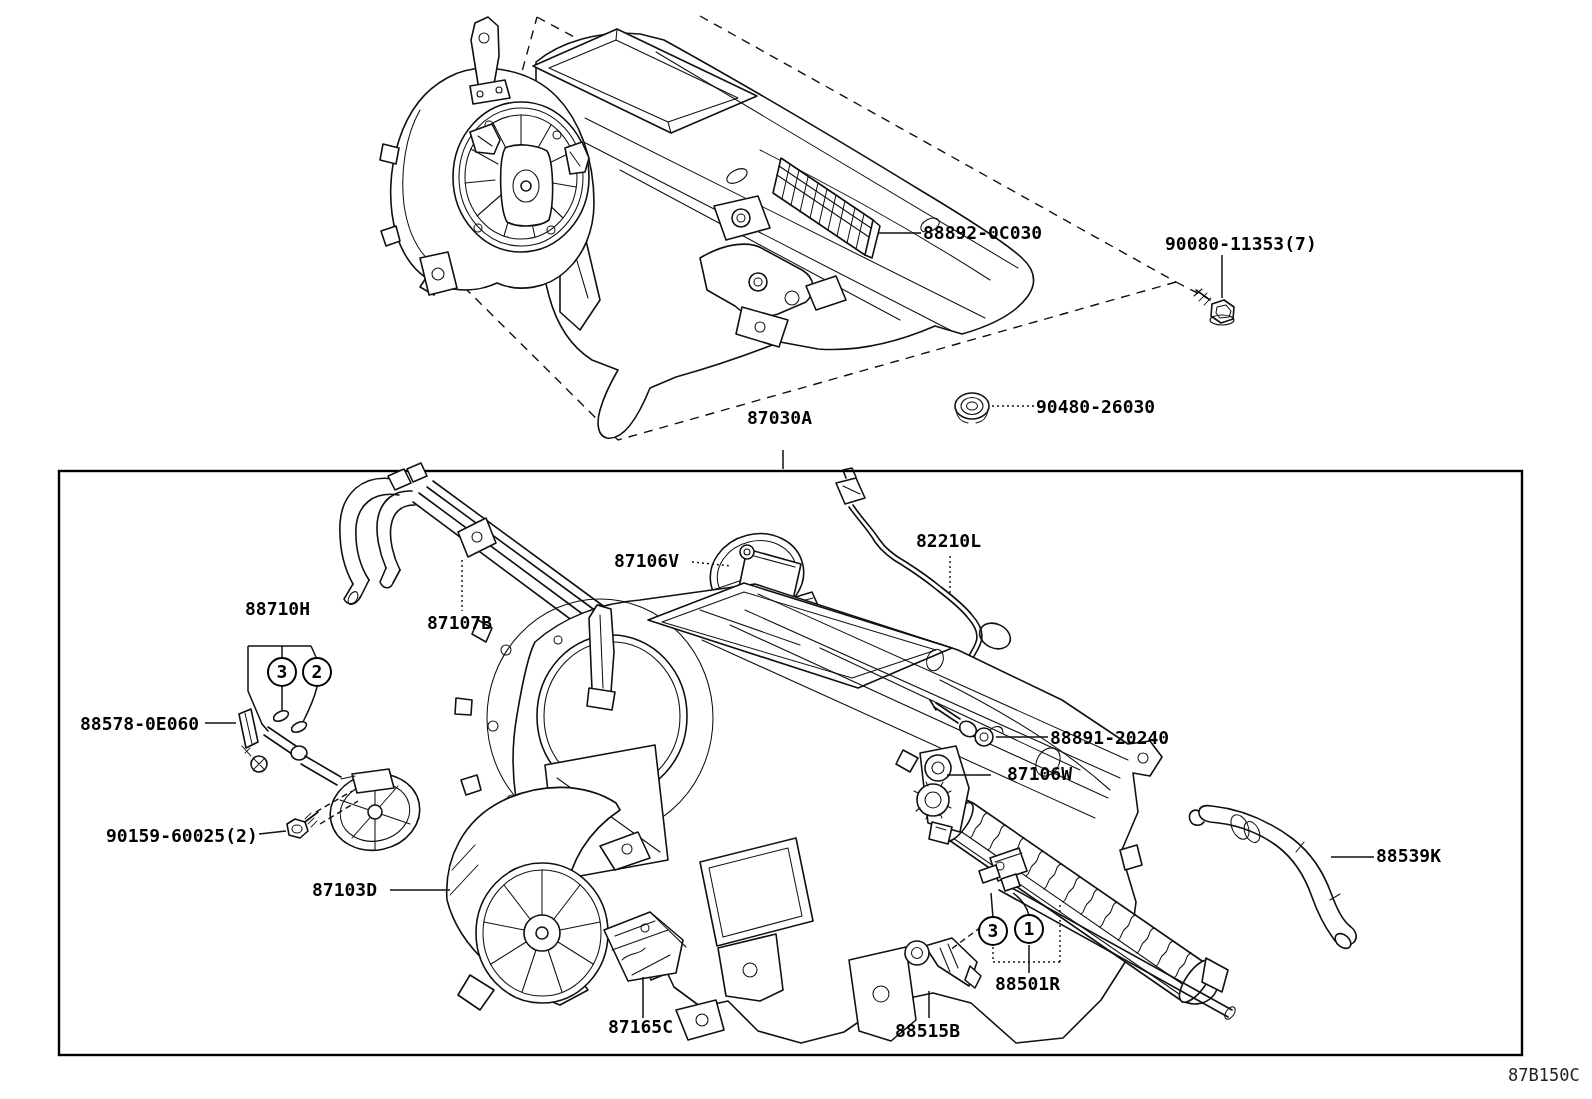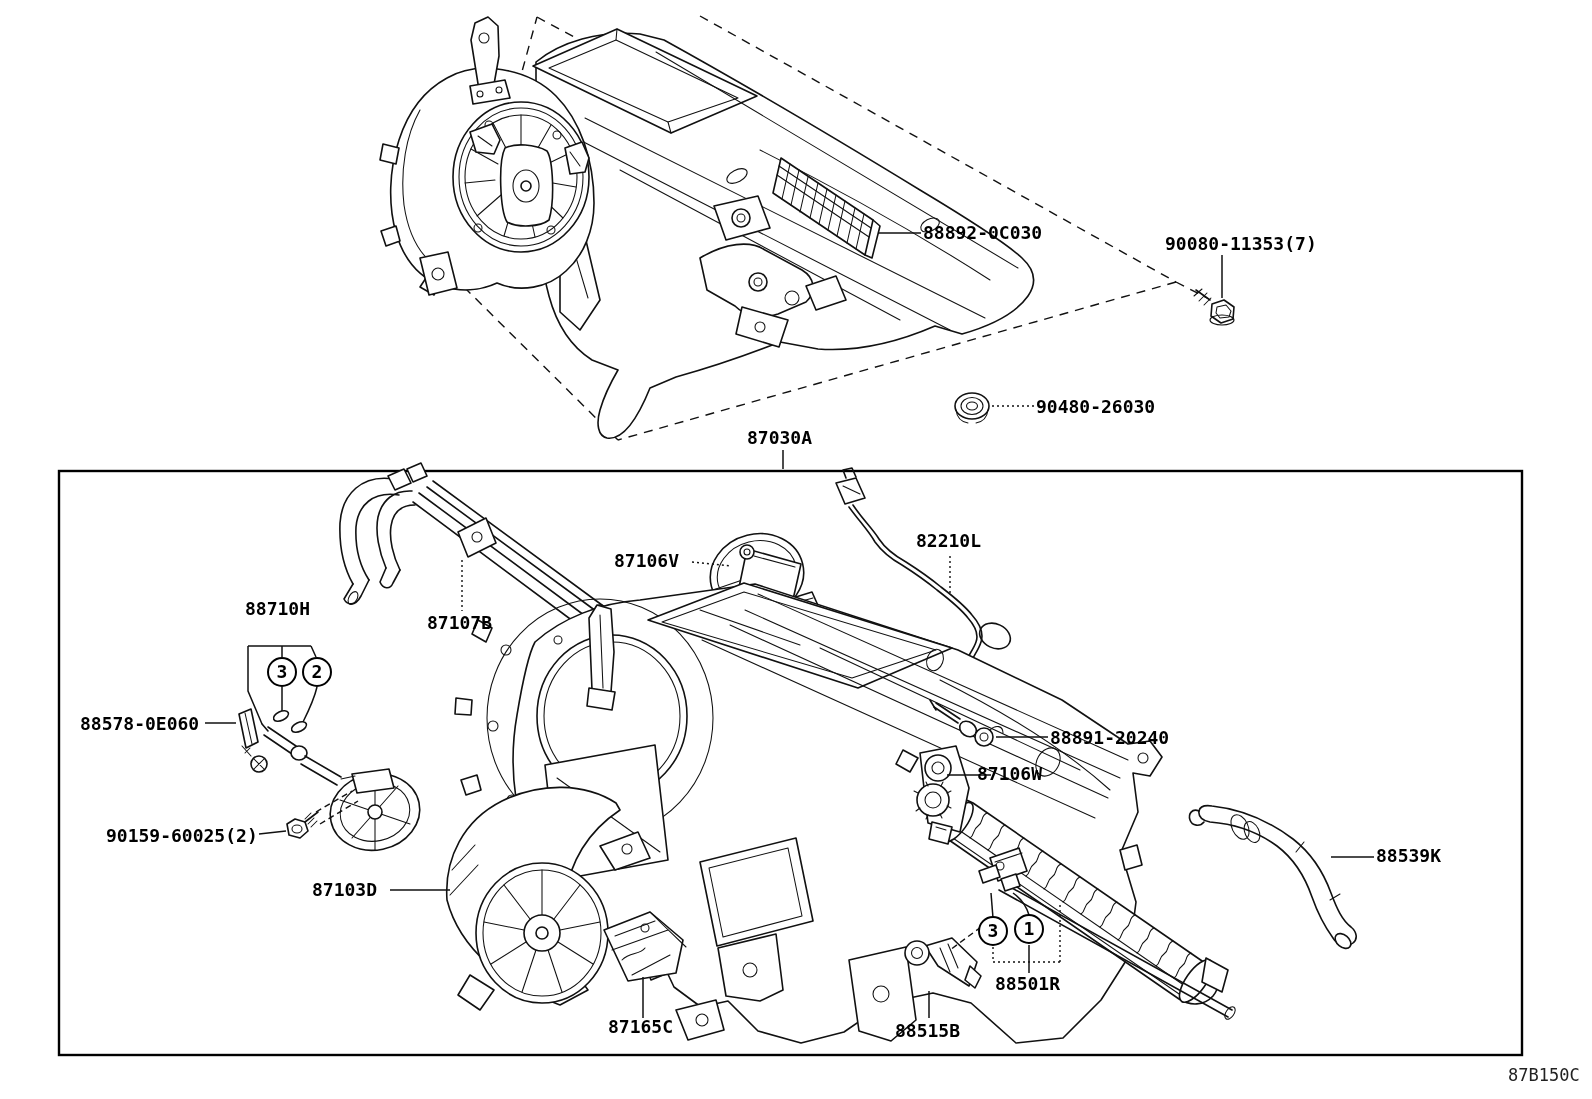--- a/index.html
+++ b/index.html
@@ -421,32 +421,32 @@
     <path class="ldr" d="M929,991 L929,1018"></path>
     <path class="ldr" d="M947,775 L991,775"></path>
     <path class="ldr" d="M996,737 L1048,737"></path>
     <path class="ldr" d="M1331,857 L1374,857"></path>
   </g>
 </svg>
 
   <div class="plabel" style="left:923px;top:223px">88892-0C030</div>
   <div class="plabel" style="left:1165px;top:234px">90080-11353(7)</div>
   <div class="plabel" style="left:1036px;top:397px">90480-26030</div>
-  <div class="plabel" style="left:747px;top:428px">87030A</div>
+  <div class="plabel" style="left:747px;top:408px">87030A</div>
   <div class="plabel" style="left:614px;top:551px">87106V</div>
   <div class="plabel" style="left:916px;top:531px">82210L</div>
   <div class="plabel" style="left:427px;top:613px">87107B</div>
   <div class="plabel" style="left:245px;top:599px">88710H</div>
   <div class="plabel" style="left:80px;top:714px">88578-0E060</div>
   <div class="plabel" style="left:106px;top:826px">90159-60025(2)</div>
   <div class="plabel" style="left:312px;top:880px">87103D</div>
   <div class="plabel" style="left:608px;top:1017px">87165C</div>
   <div class="plabel" style="left:895px;top:1021px">88515B</div>
   <div class="plabel" style="left:995px;top:974px">88501R</div>
-  <div class="plabel" style="left:977px;top:764px">87106W</div>
+  <div class="plabel" style="left:1007px;top:764px">87106W</div>
   <div class="plabel" style="left:1050px;top:728px">88891-20240</div>
   <div class="plabel" style="left:1376px;top:846px">88539K</div>
 
   <div class="callout" style="left:267px;top:657px">3</div>
   <div class="callout" style="left:302px;top:657px">2</div>
   <div class="callout" style="left:978px;top:916px">3</div>
   <div class="callout" style="left:1014px;top:914px">1</div>
 
   <div class="sheetcode" style="left:1508px;top:1066px">87B150C</div>
 </div>

